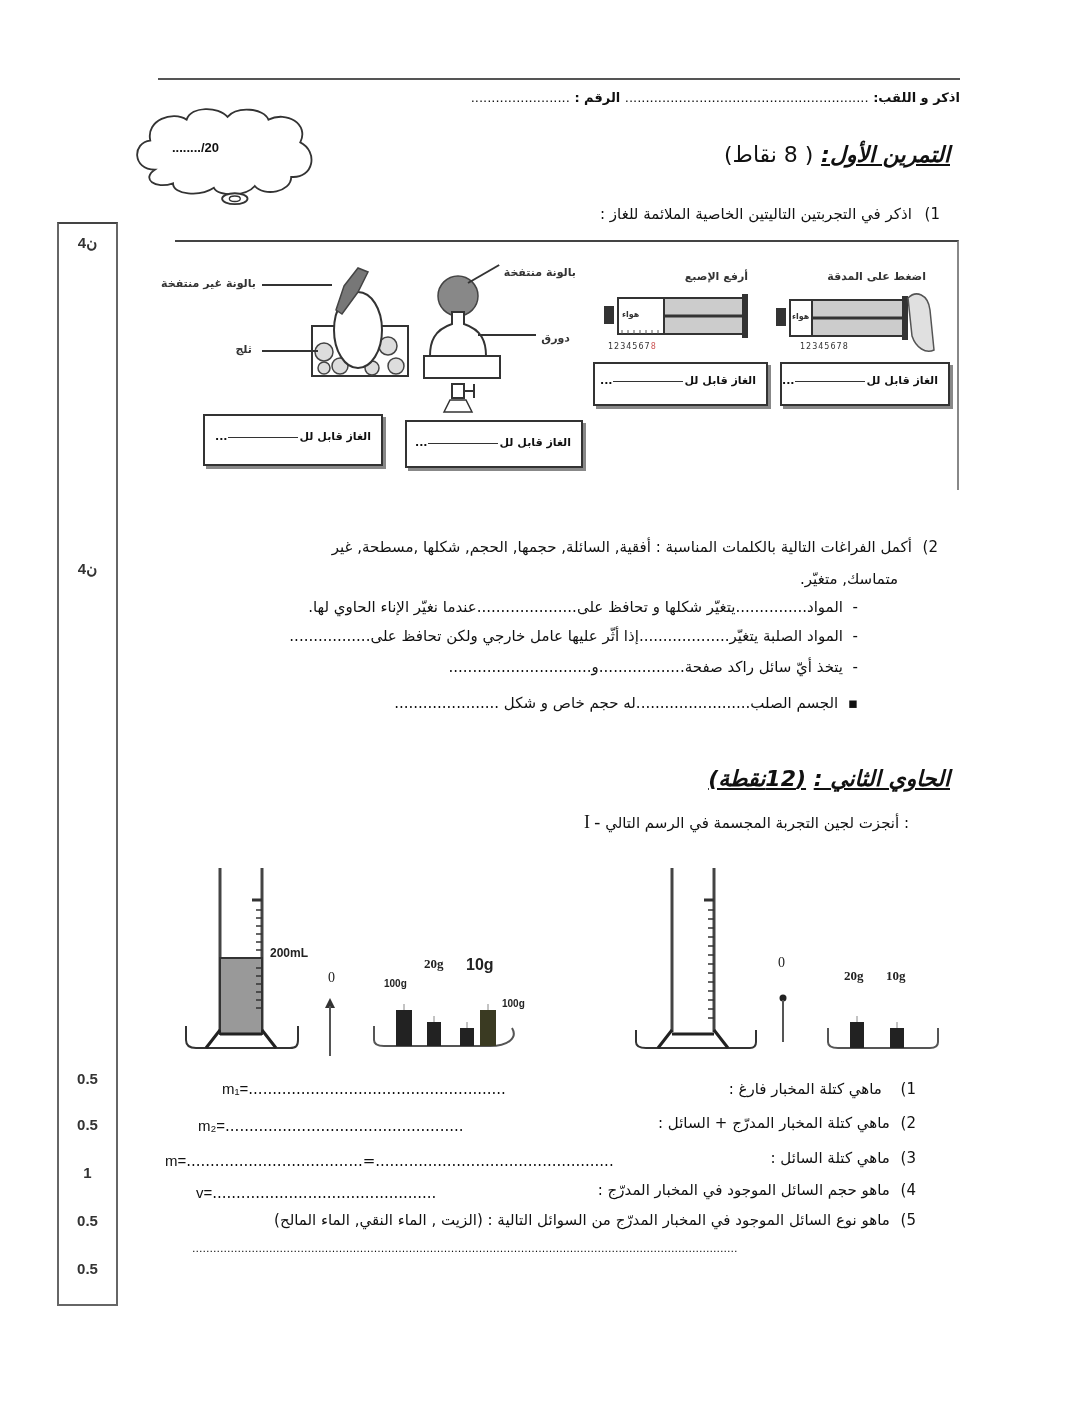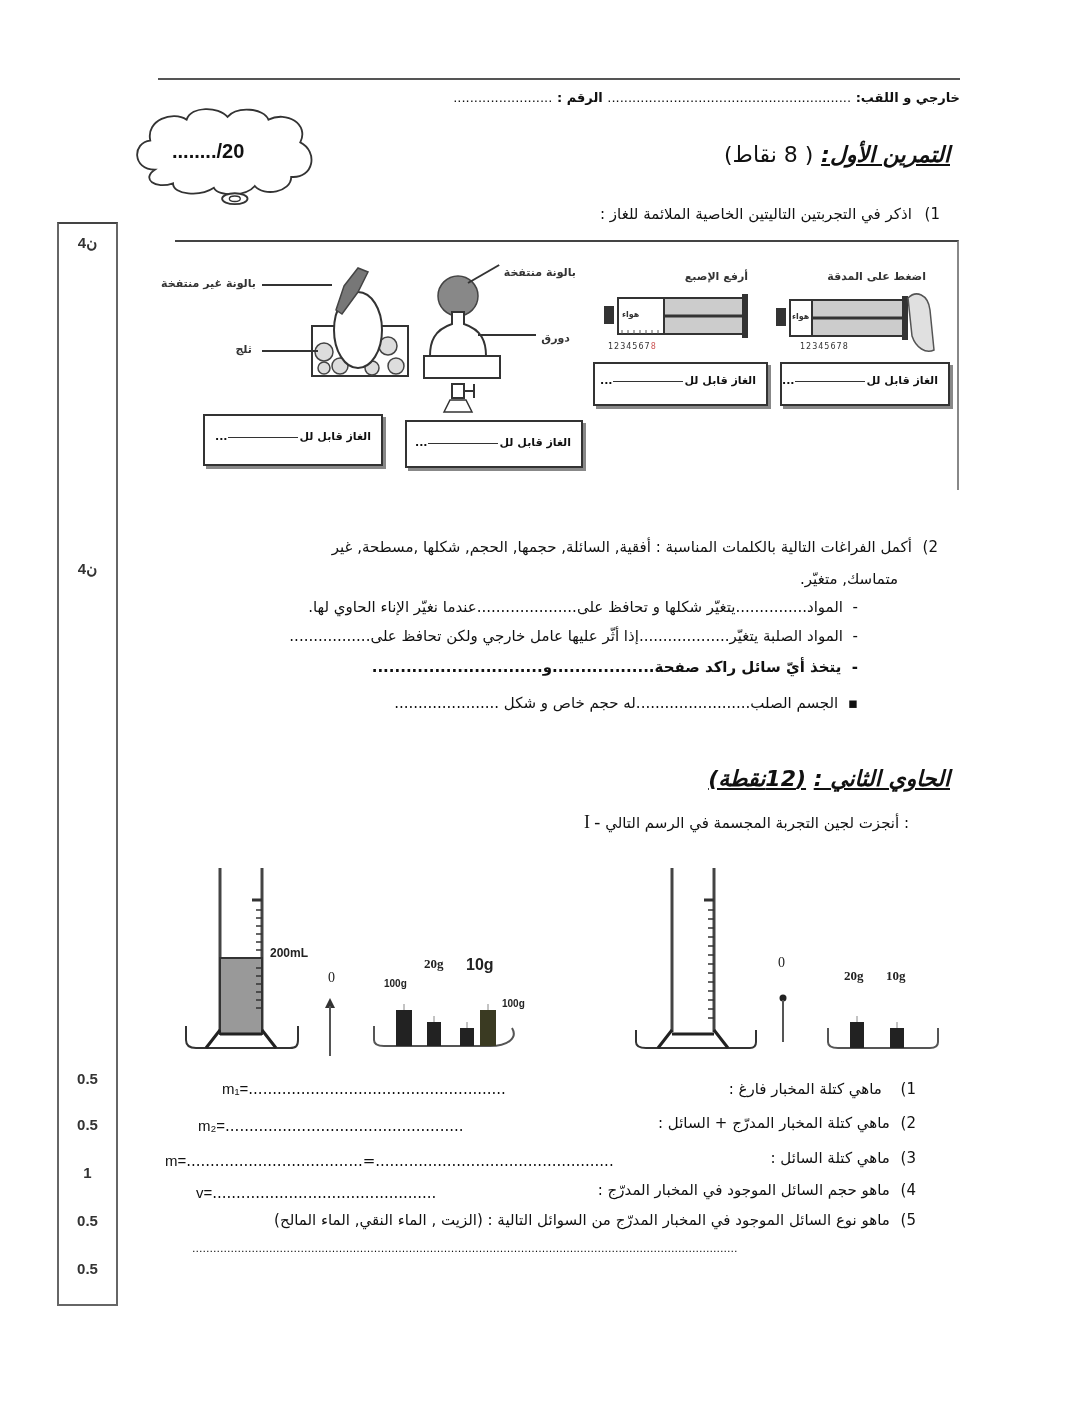--- a/index.html
+++ b/index.html
@@ -3,42 +3,42 @@
 <meta charset="utf-8">
 <style>
   html, body { margin:0; padding:0; background:#ffffff; }
   body { width:1088px; height:1408px; position:relative; overflow:hidden;
          font-family:"DejaVu Sans", sans-serif; color:#111; }
   .abs { position:absolute; }
   .rtl { direction:rtl; text-align:right; unicode-bidi:plaintext; }
   .hr-top { left:158px; top:78px; width:802px; height:2px; background:#555; }
   .header-line { right:128px; top:90px; font-size:13px; font-weight:bold; white-space:nowrap; }
   .cloud { left:118px; top:106px; width:210px; height:100px; }
-  .score { left:172px; top:140px; font-size:20px; font-weight:bold; font-family:"Liberation Sans", sans-serif; direction:ltr; }
+  .score { left:172px; top:140px; font-size:13px; font-weight:bold; font-family:"Liberation Sans", sans-serif; direction:ltr; }
   .ex-title { font-size:22px; font-weight:bold; font-style:italic; white-space:nowrap; }
   .ex-title .u { text-decoration:underline; }
   .q { font-size:15px; white-space:nowrap; }
   .points-col { left:57px; top:222px; width:57px; height:1080px; border:2px solid #666; border-top:2px solid #444; }
   .pt { position:absolute; width:57px; text-align:center; font-size:15px; font-weight:bold; color:#333; font-family:"Liberation Sans", sans-serif; }
   .fig-frame { left:175px; top:240px; width:782px; height:248px; border-top:2px solid #444; border-right:2px solid #888; }
   .ansbox { position:absolute; border:2px solid #333; box-shadow:3px 3px 0 #888; background:#fff;
             font-size:11px; font-weight:bold; direction:rtl; text-align:right; padding:10px 10px 0 0; box-sizing:border-box; white-space:nowrap; }
   .ansbox .line { display:inline-block; width:70px; border-bottom:1px solid #333; margin-right:2px; vertical-align:middle; }
   .lbl { position:absolute; font-size:11px; font-weight:bold; white-space:nowrap; direction:rtl; color:#333; }
   .fill-line { font-size:15px; white-space:nowrap;text-align:center; }
   .bullet { font-size:15px; }
   .lab-label { font-family:"Liberation Sans", sans-serif; font-weight:bold; position:absolute; white-space:nowrap; color:#222; }
 </style>
 </head>
 <body>
 
 <div class="abs hr-top"></div>
 
 <div class="abs header-line rtl">
-  <span>خارجي و اللقب:</span>
+  <span>اذكر و اللقب:</span>
   <span style="font-weight:normal;">...........................................................</span>
   <span>الرقم :</span>
   <span style="font-weight:normal;">........................</span>
 </div>
 
 <svg class="abs cloud" viewBox="0 0 210 110" width="210" height="110">
   <path d="M30,70 C5,70 5,40 25,38 C20,15 50,5 65,15 C70,0 100,0 110,12 C120,0 150,2 155,15 C175,5 200,20 190,40 C210,50 205,80 180,78 C180,95 150,100 140,88 C130,100 100,100 95,90 C80,100 50,98 50,85 C30,92 15,80 30,70 Z" fill="#fff" stroke="#333" stroke-width="2"></path>
   <ellipse cx="118" cy="102" rx="14" ry="6" fill="#fff" stroke="#333" stroke-width="2"></ellipse>
   <ellipse cx="118" cy="102" rx="6" ry="3" fill="none" stroke="#333" stroke-width="1.5"></ellipse>
 </svg>
@@ -150,21 +150,21 @@
   <span style="margin-right:6px;">أكمل الفراغات التالية بالكلمات المناسبة : أفقية, السائلة, حجمها, الحجم, شكلها ,مسطحة, غير</span>
 </div>
 <div class="abs q rtl" style="right:190px; top:570px;text-align:center;">متماسك, متغيّر.</div>
 
 <div class="abs fill-line rtl" style="right:230px; top:598px;">
   <span class="bullet">-&nbsp;&nbsp;</span><span>المواد...............يتغيّر شكلها و تحافظ على.....................عندما نغيّر الإناء الحاوي لها.</span>
 </div>
 <div class="abs fill-line rtl" style="right:230px; top:627px;">
   <span class="bullet">-&nbsp;&nbsp;</span><span>المواد الصلبة يتغيّر...................إذا أثّر عليها عامل خارجي ولكن تحافظ على.................</span>
 </div>
-<div class="abs fill-line rtl" style="right:230px; top:658px;font-weight:bold;">
+<div class="abs fill-line rtl" style="right:230px; top:658px;">
   <span class="bullet">-&nbsp;&nbsp;</span><span>يتخذ أيّ سائل راكد صفحة..................و..............................</span>
 </div>
 <div class="abs fill-line rtl" style="right:230px; top:694px;">
   <span class="bullet">▪&nbsp;&nbsp;</span><span>الجسم الصلب........................له حجم خاص و شكل ......................</span>
 </div>
 
 <div class="abs ex-title rtl" style="right:138px; top:766px;">
   <span class="u">الحاوي الثاني :</span>
   <span class="u">(12نقطة)</span>
 </div>

